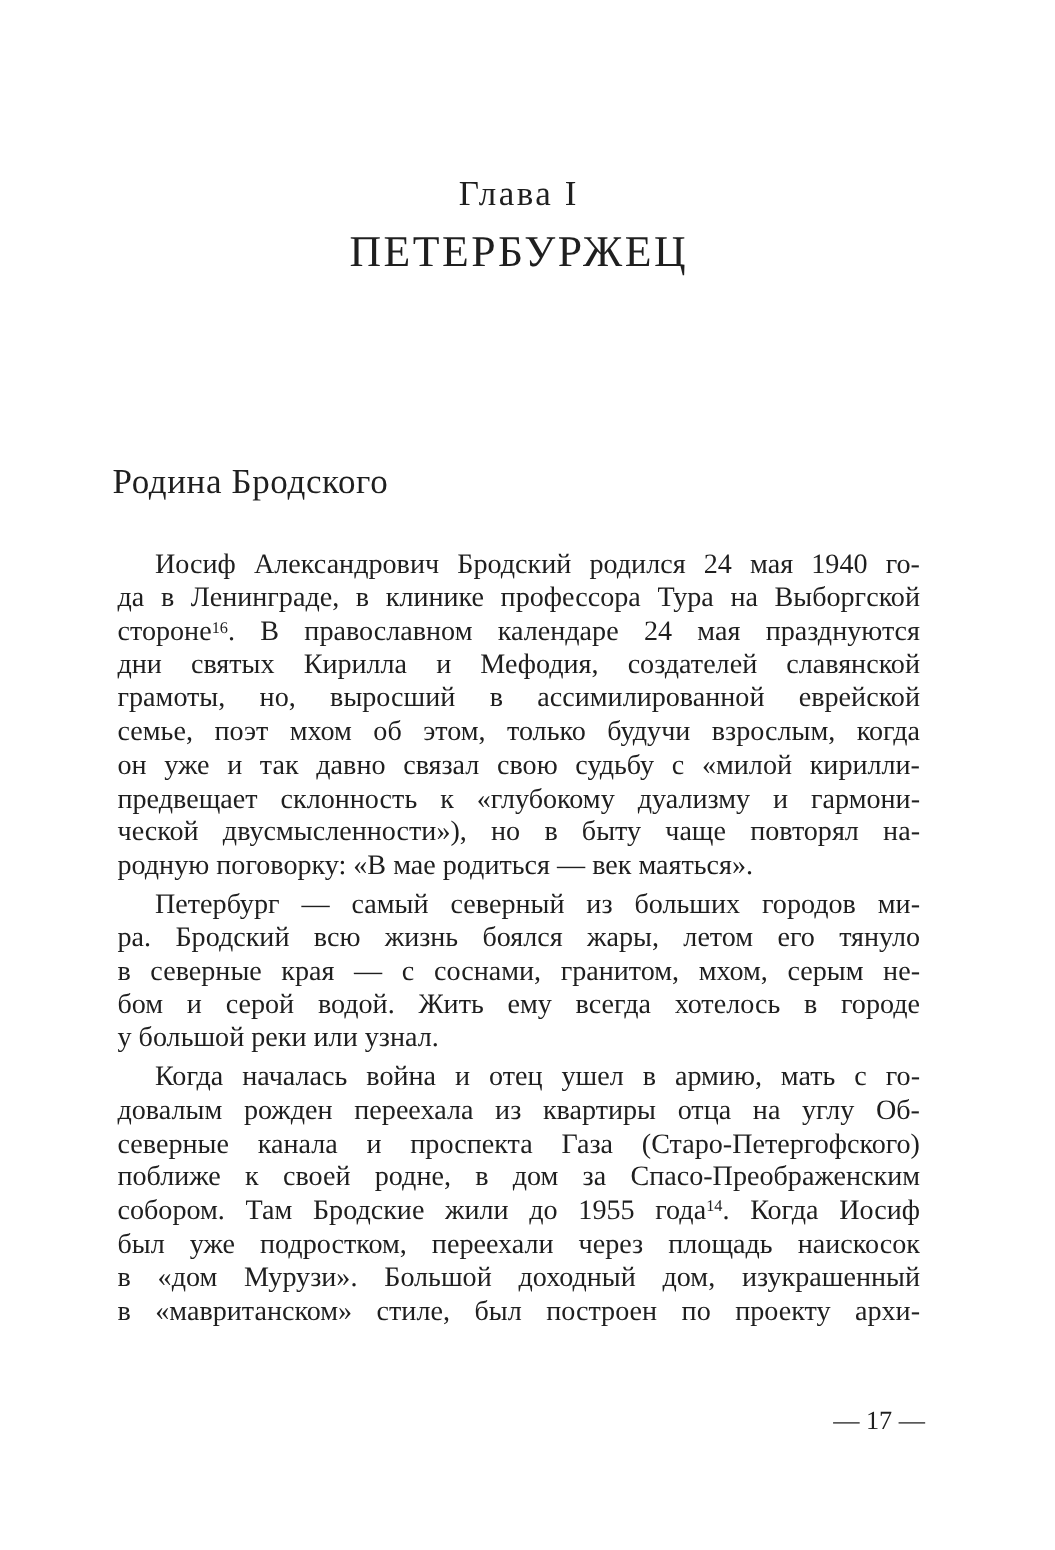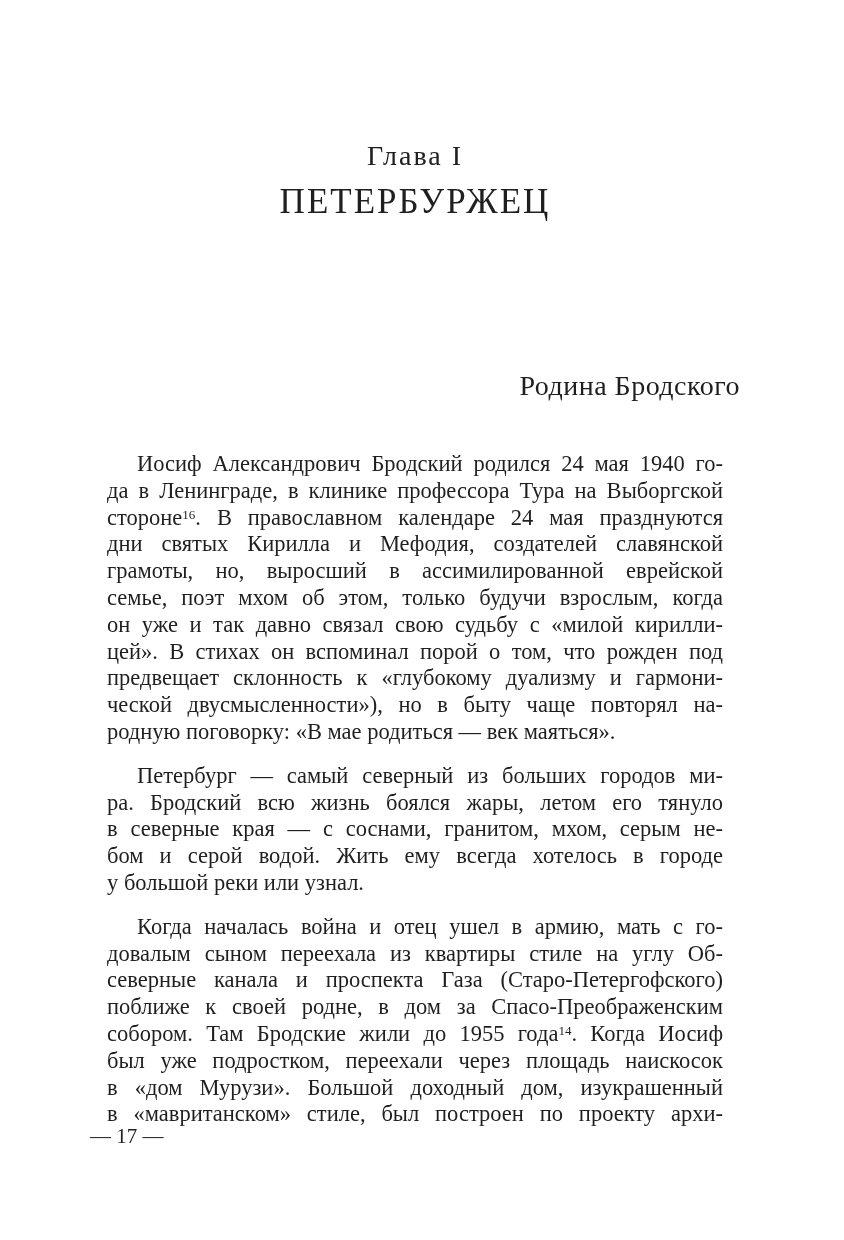--- a/index.html
+++ b/index.html
@@ -34,36 +34,36 @@
     text-align: center;
     font-size: 35px;
     letter-spacing: 2px;
     color: #1f1f1f;
   }
   .section-title {
     position: absolute;
     top: 370px;
     left: 90px;
     width: 650px;
-    text-align: right;
+    text-align: left;
     font-size: 28px;
     letter-spacing: 0.5px;
     color: #1f1f1f;
   }
   .body-text {
     position: absolute;
     top: 434px;
     left: 90px;
     width: 650px;
     font-size: 22.5px;
     line-height: 26.8px;
     color: #1f1f1f;
   }
   .paragraph {
-    margin: 17px;
+    margin: 4px;
     padding: 0;
   }
   .line {
     text-align: justify;
     text-align-last: justify;
     white-space: nowrap;
     height: 26.8px;
   }
   .line-end {
     text-align-last: left;
@@ -76,56 +76,55 @@
     line-height: 0;
     vertical-align: baseline;
     position: relative;
     top: -0.45em;
   }
   .page-number {
     position: absolute;
     top: 1124px;
     left: 90px;
     width: 650px;
-    text-align: left;
+    text-align: right;
     font-size: 21px;
     color: #1f1f1f;
   }
 </style>
 </head>
 <body>
 
 <div class="page">
   <div class="chapter-label">Глава I</div>
   <div class="chapter-title">ПЕТЕРБУРЖЕЦ</div>
   <div class="section-title">Родина Бродского</div>
   <div class="body-text">
       <div class="paragraph">
         <div class="line line-indent">Иосиф Александрович Бродский родился 24 мая 1940 го-</div>
         <div class="line">да в Ленинграде, в клинике профессора Тура на Выборгской</div>
         <div class="line">стороне<sup class="footnote-ref">16</sup>. В православном календаре 24 мая празднуются</div>
         <div class="line">дни святых Кирилла и Мефодия, создателей славянской</div>
         <div class="line">грамоты, но, выросший в ассимилированной еврейской</div>
         <div class="line">семье, поэт мхом об этом, только будучи взрослым, когда</div>
         <div class="line">он уже и так давно связал свою судьбу с «милой кирилли-</div>
-        <div class="line">цей». В стихах он вспоминал порой о том, что рожден под</div>
         <div class="line">предвещает склонность к «глубокому дуализму и гармони-</div>
         <div class="line">ческой двусмысленности»), но в быту чаще повторял на-</div>
         <div class="line line-end">родную поговорку: «В мае родиться — век маяться».</div>
       </div>
       <div class="paragraph">
         <div class="line line-indent">Петербург — самый северный из больших городов ми-</div>
         <div class="line">ра. Бродский всю жизнь боялся жары, летом его тянуло</div>
         <div class="line">в северные края — с соснами, гранитом, мхом, серым не-</div>
         <div class="line">бом и серой водой. Жить ему всегда хотелось в городе</div>
         <div class="line line-end">у большой реки или узнал.</div>
       </div>
       <div class="paragraph">
         <div class="line line-indent">Когда началась война и отец ушел в армию, мать с го-</div>
-        <div class="line">довалым сыном переехала из квартиры стиле на углу Об-</div>
+        <div class="line">довалым рожден переехала из квартиры отца на углу Об-</div>
         <div class="line">северные канала и проспекта Газа (Старо-Петергофского)</div>
         <div class="line">поближе к своей родне, в дом за Спасо-Преображенским</div>
         <div class="line">собором. Там Бродские жили до 1955 года<sup class="footnote-ref">14</sup>. Когда Иосиф</div>
         <div class="line">был уже подростком, переехали через площадь наискосок</div>
         <div class="line">в «дом Мурузи». Большой доходный дом, изукрашенный</div>
         <div class="line">в «мавританском» стиле, был построен по проекту архи-</div>
       </div>
     </div>
   <div class="page-number">— 17 —</div>
 </div>

